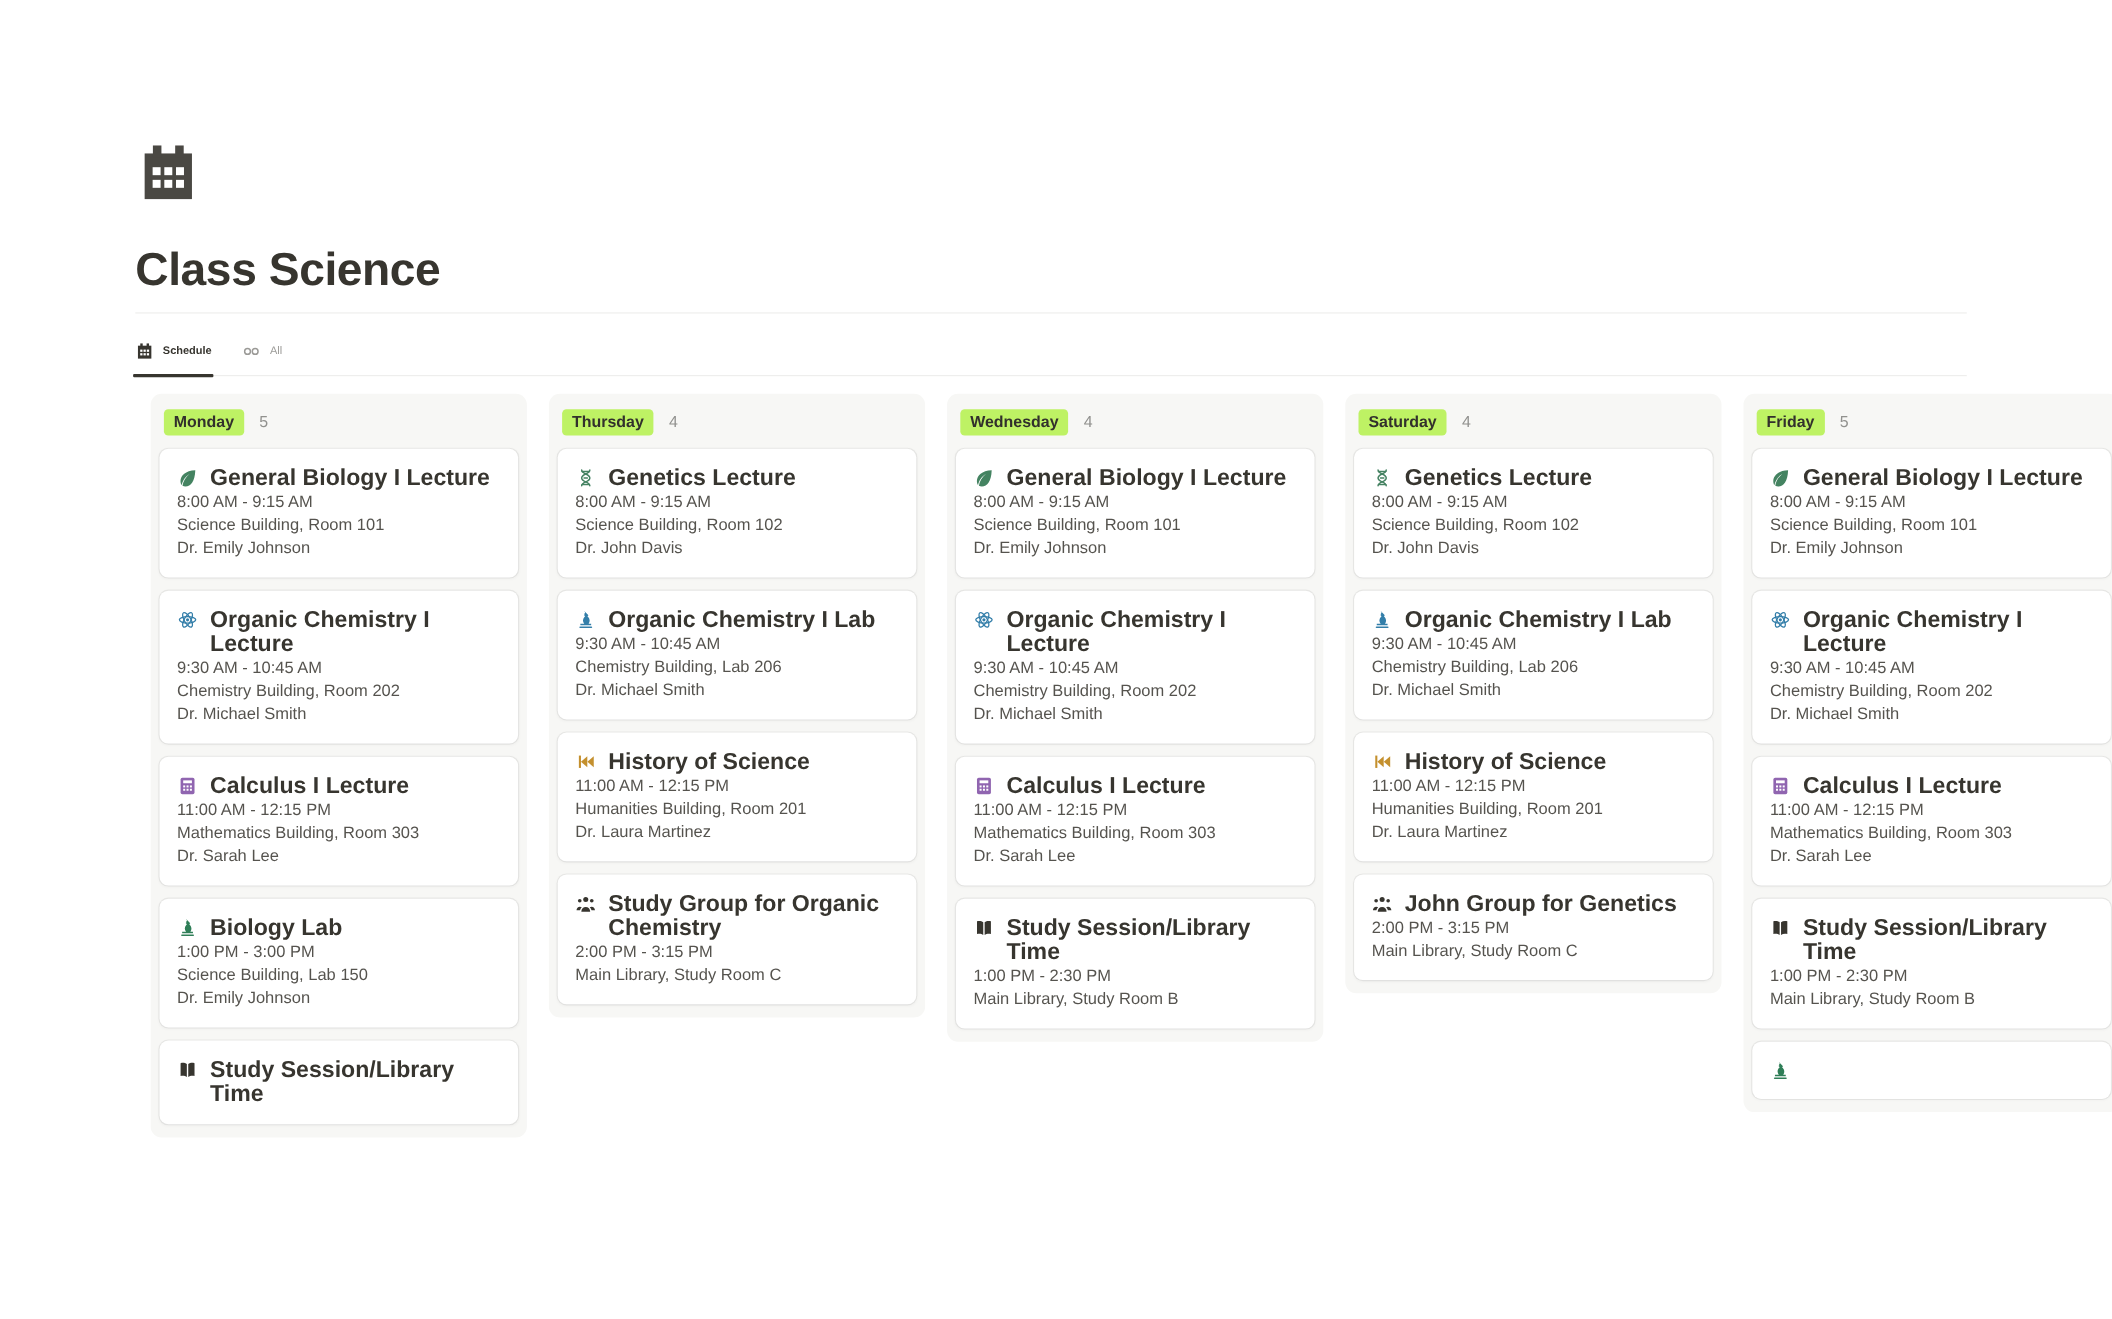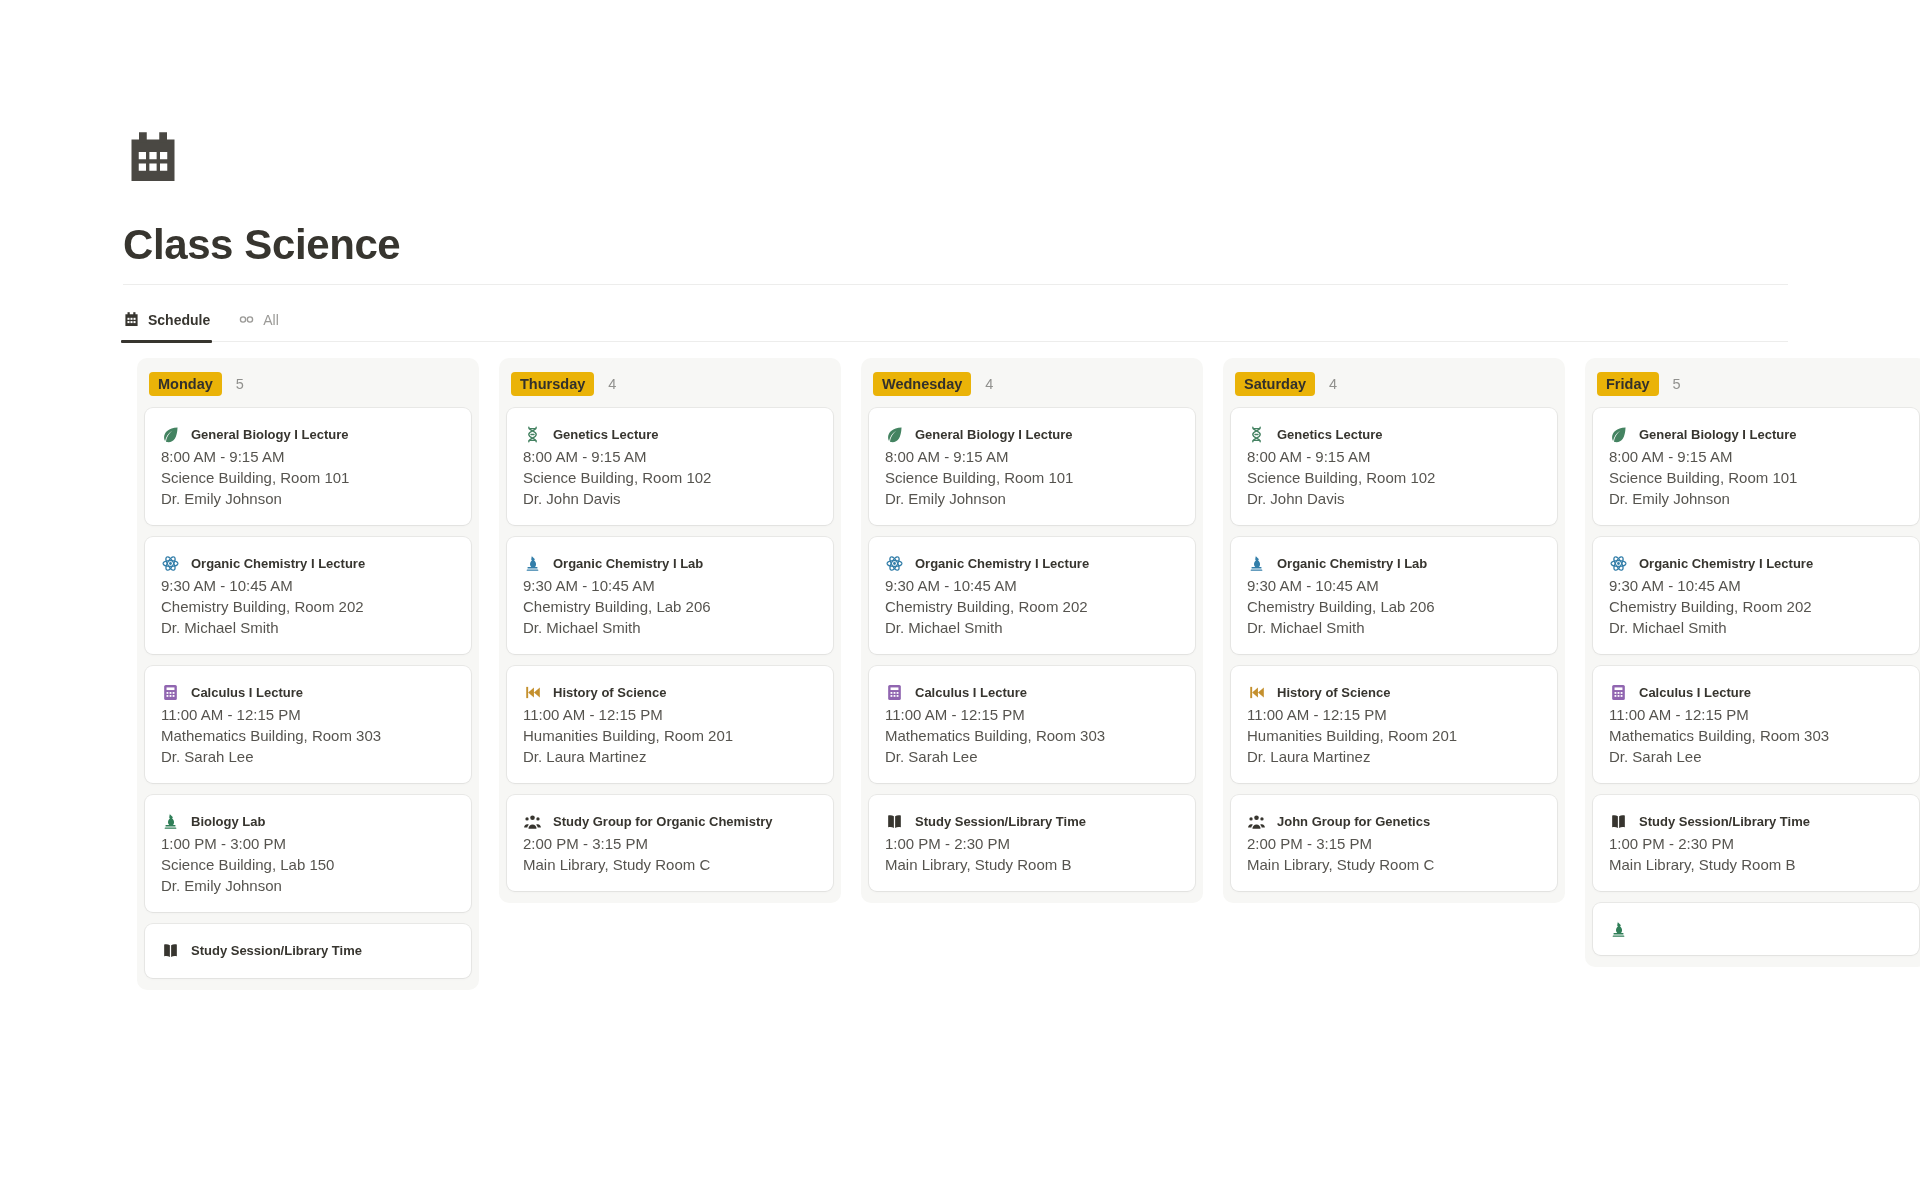--- a/index.html
+++ b/index.html
@@ -6,41 +6,41 @@
   html,body { width:1920px; height:1199px; overflow:hidden; background:#ffffff;
               font-family:"Liberation Sans","DejaVu Sans",sans-serif; color:#37352f; }
   .page { padding-left:123px; height:100%; }
   .header-block { width:1665px; }
   .page-icon { margin-top:128px; width:60px; height:60px; color:#4a4843; }
   .page-icon svg { width:60px; height:60px; display:block; }
   .page-title { margin-top:32px; font-size:42px; font-weight:700; letter-spacing:-.4px;
                 line-height:50px; color:#37352f; padding-bottom:14px;
                 border-bottom:1px solid #ededec; }
   .tabs { display:flex; gap:28px; border-bottom:1px solid #ededec; padding-top:26px; }
-  .tab { display:flex; align-items:center; gap:8px; font-size:14px; font-weight:500;
+  .tab { display:flex; align-items:center; gap:8px; font-size:10px; font-weight:500;
          padding-bottom:13px; position:relative; cursor:pointer; color:#9b9a97;text-align:right; }
   .tab .tab-icon { display:flex; align-items:center; }
   .tab .tab-icon svg { width:17px; height:17px; }
   .tab.active { color:#37352f; font-weight:600; }
   .tab.active::after { content:''; position:absolute; left:-2px; right:-2px; bottom:-2px;
                        height:3px; background:#37352f; border-radius:1px; }
   .board { display:flex; align-items:flex-start; gap:20px; margin-top:16px; margin-left:14px; }
   .column { width:342px; flex-shrink:0; background:#f7f7f5; border-radius:10px; padding:8px; }
   .column-header { display:flex; align-items:center; padding:6px 6px 12px 4px; }
-  .day-pill { background:#eab308; color:#32302c; font-size:14.5px; font-weight:600;
+  .day-pill { background:#bef264; color:#32302c; font-size:14.5px; font-weight:600;
               padding:2px 9px; border-radius:4px; line-height:20px; }
   .count { color:#91918e; font-size:14.5px; margin-left:14px; }
   .card { background:#ffffff; border-radius:8px; padding:16px;
           box-shadow:rgba(15,15,15,0.06) 0 0 0 1px, rgba(15,15,15,0.04) 0 1px 3px;
           margin-bottom:12px; cursor:pointer; }
   .card:last-child { margin-bottom:4px; }
   .card-title-row { display:flex; align-items:flex-start; gap:11px; }
   .card-icon { flex-shrink:0; width:19px; height:19px; margin-top:1px; }
   .card-icon svg { width:19px; height:19px; display:block; }
-  .card-title { font-size:13px; font-weight:600; line-height:22px; color:#37352f; }
+  .card-title { font-size:21px; font-weight:600; line-height:22px; color:#37352f; }
   .card-prop { font-size:15px; line-height:21px; color:rgba(55,53,47,0.85); margin-top:0; }
 </style>
 </head>
 <body>
 
 <div class="page">
   <div class="header-block">
     <div class="page-icon">
         <svg viewBox="0 0 24 24">
           <rect x="3.4" y="4.6" width="17.2" height="16.6" fill="currentColor"></rect>

